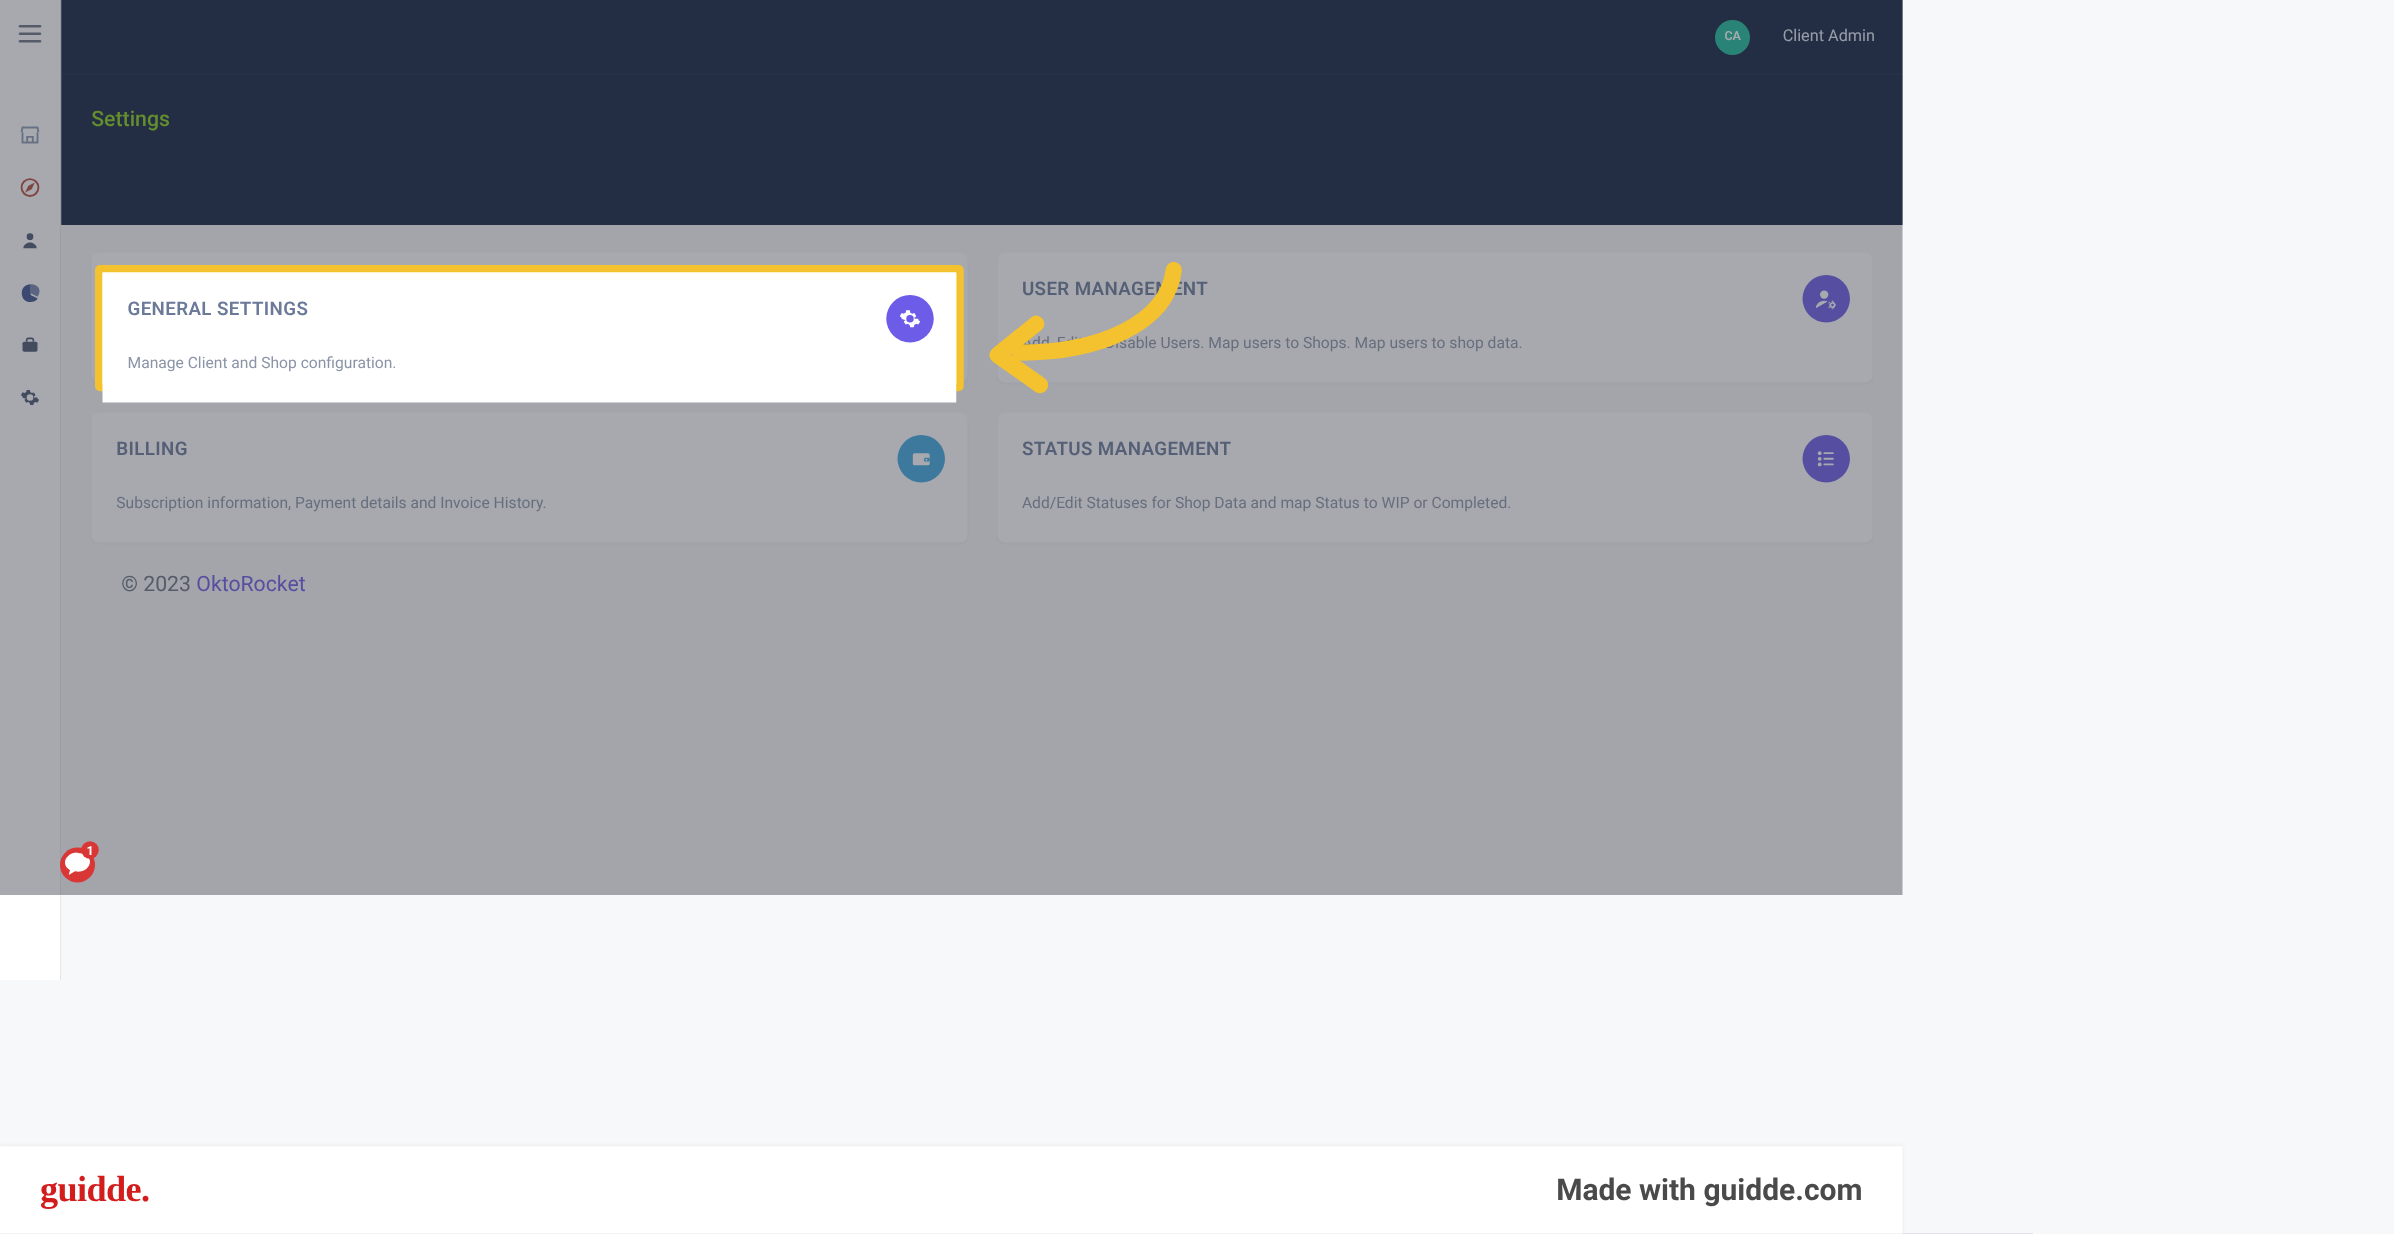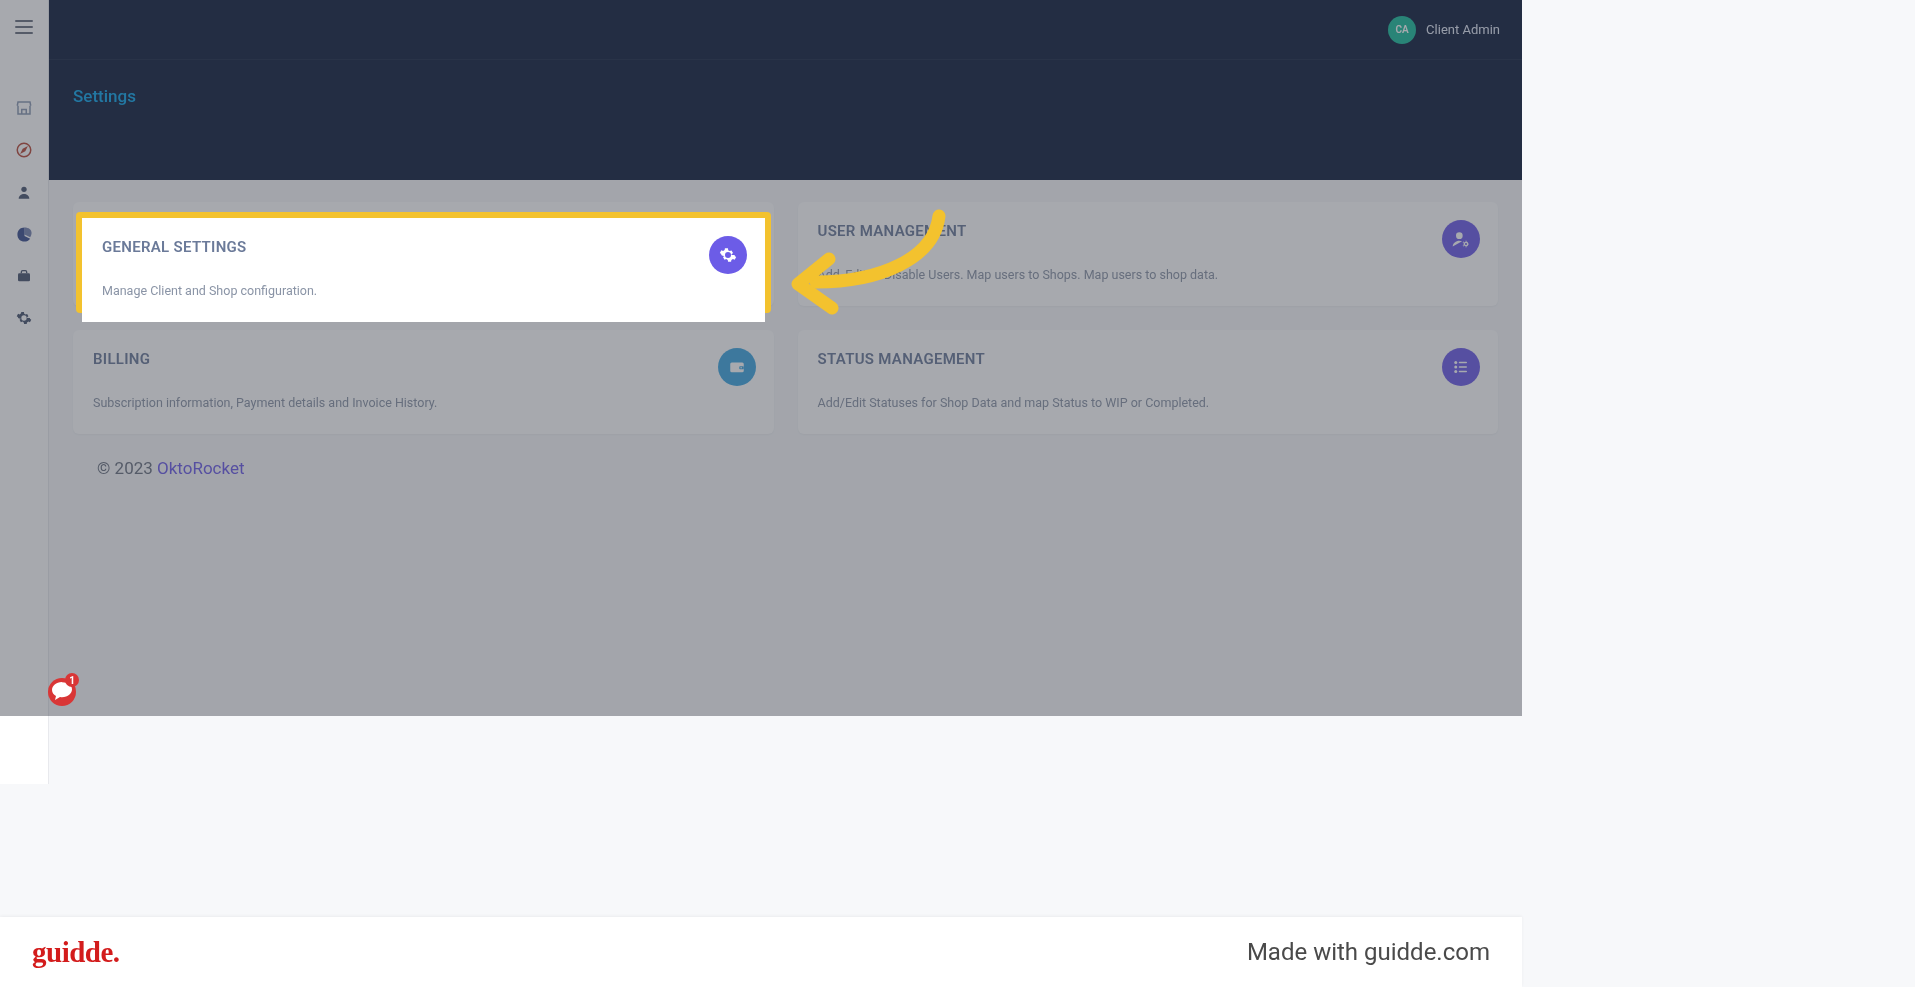--- a/index.html
+++ b/index.html
@@ -76,21 +76,21 @@
   background: #0f1e3d;
   display: flex;
   align-items: center;
   justify-content: flex-end;
   padding-right: 22px;
   border-bottom: 1px solid rgba(255,255,255,0.05);
 }
 .user-area {
   display: flex;
   align-items: center;
-  gap: 10px;
+  gap: 26px;
 }
 .avatar {
   width: 28px;
   height: 28px;
   border-radius: 50%;
   background: #1abc9c;
   color: #fff;
   font-size: 10px;
   font-weight: 600;
   display: flex;
@@ -100,21 +100,21 @@
 .user-name {
   color: #e1e7f5;
   font-size: 13px;
 }
 .header-row {
   height: 120px;
   background: #0f1e3d;
   padding: 26px 24px;
 }
 .page-title {
-  color: #0ea5e9;
+  color: #84cc16;
   font-size: 17px;
   font-weight: 500;
 }
 .content {
   padding: 22px 24px;
   flex: 1;
 }
 .grid {
   display: grid;
   grid-template-columns: 1fr 1fr;
@@ -212,21 +212,21 @@
 .guidde-logo {
   font-family: Georgia, 'Times New Roman', serif;
   font-size: 29px;
   font-weight: 700;
   color: #d31c1c;
   letter-spacing: -0.5px;
 }
 .made-with {
   font-size: 24px;
   color: #4a4a4a;
-  font-weight: 400;
+  font-weight: 700;
 }
 
 
 .chat-bubble {
   position: absolute;
   left: 44px;
   bottom: 72px;
   z-index: 10;
 }
 </style>

